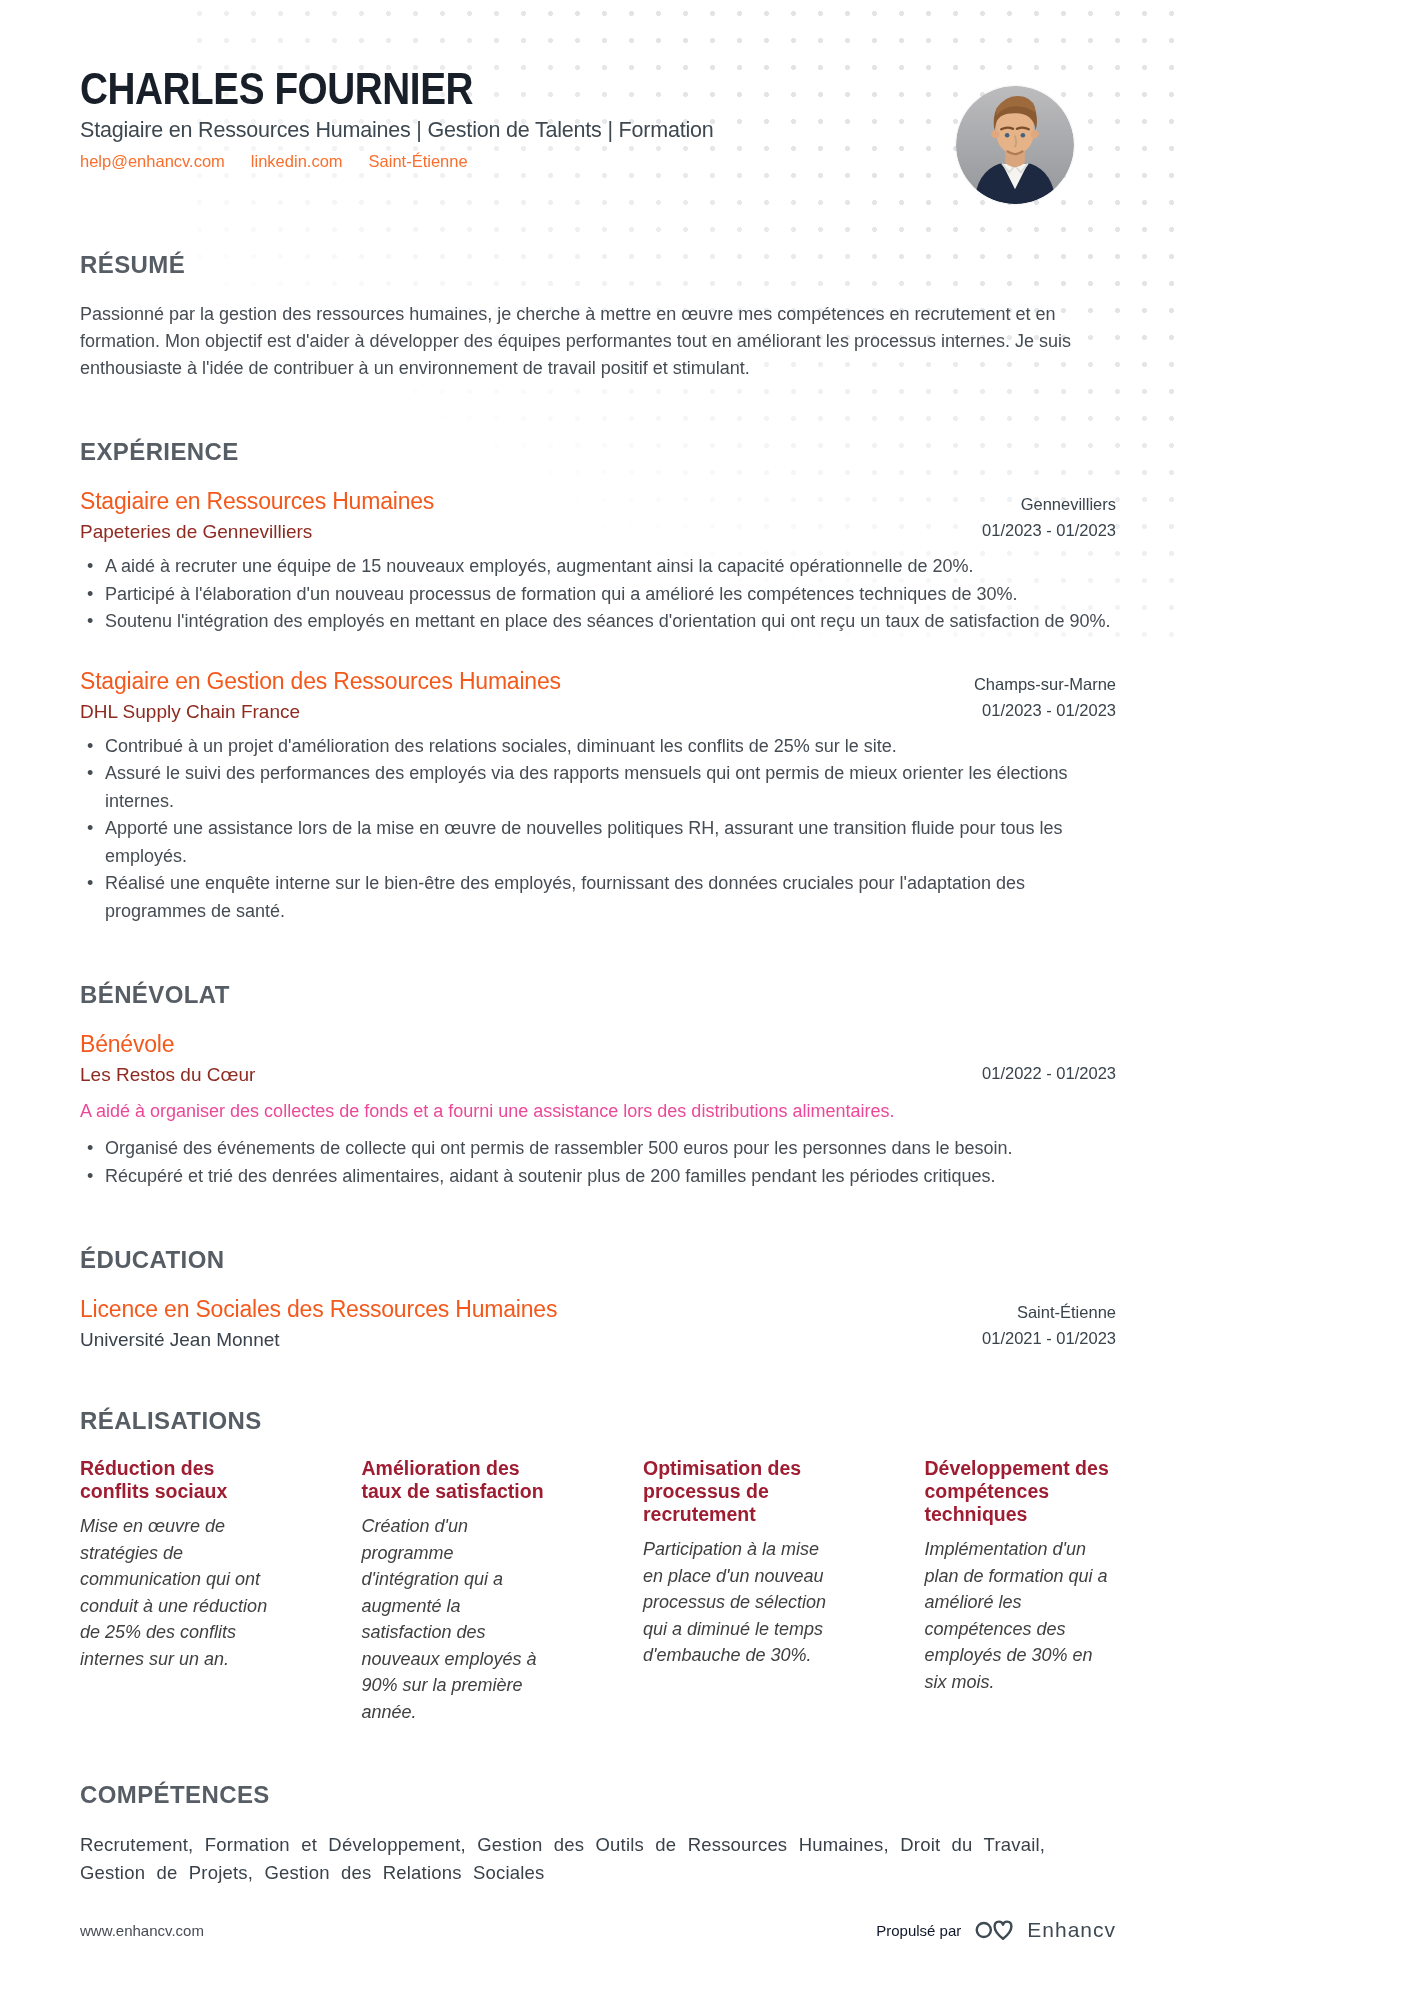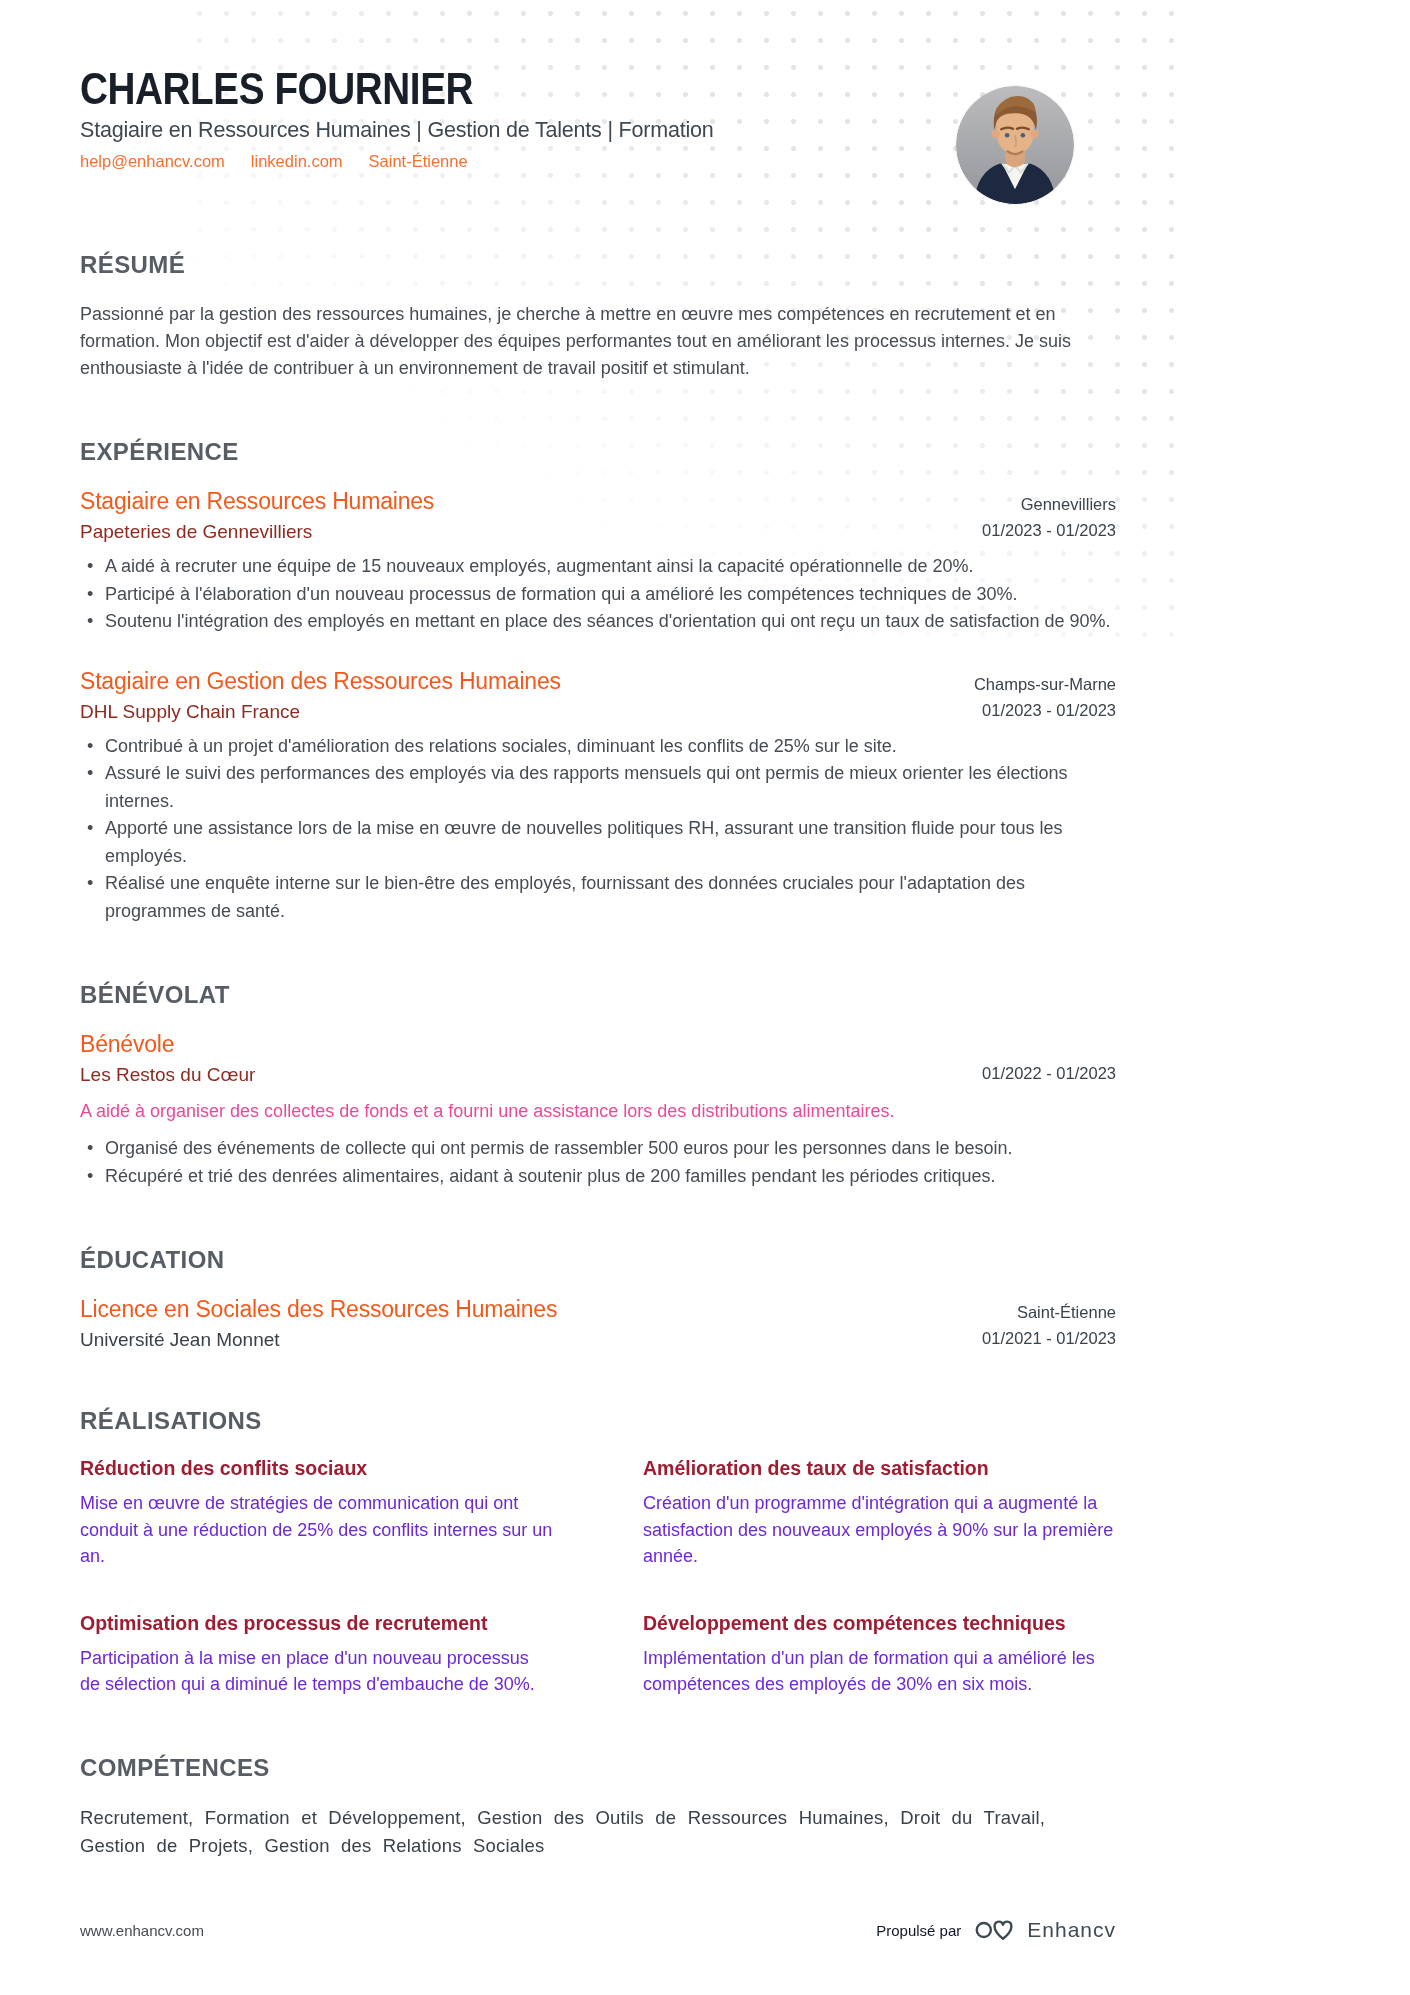--- a/index.html
+++ b/index.html
@@ -71,25 +71,25 @@
     font-size: 18px; line-height: 27.5px; color: #454C53;
     max-width: 1240px;
   }
   ul.bullets li::before {
     content: "•"; position: absolute; left: 7px; top: 0;
     color: #454C53; font-size: 18px;
   }
 
   
   .ach-grid {
-    display: grid; grid-template-columns: 1fr 1fr;
+    display: grid; grid-template-columns: 1fr 1fr 1fr 1fr;
     column-gap: 90px; row-gap: 42px;
   }
   .ach h3 { font-size: 19.5px; font-weight: 700; color: #9E1D32; margin-bottom: 10px; max-width: 560px; }
-  .ach p  { font-size: 18px; line-height: 26.5px; color: #6d28d9; max-width: 540px; }
+  .ach p  { font-size: 18px; line-height: 26.5px; color: #404040; max-width: 540px; font-style: italic; }
 
   
   .skills-text { font-size: 18.5px; line-height: 28px; color: #39424A; word-spacing: 6px; letter-spacing: 0.2px; max-width: 1252px; }
 
   
   .footer {
     margin-top: auto;
     display: flex; justify-content: space-between; align-items: center;
   }
   .footer-site { font-size: 15px; color: #454C53; text-decoration: none; }

